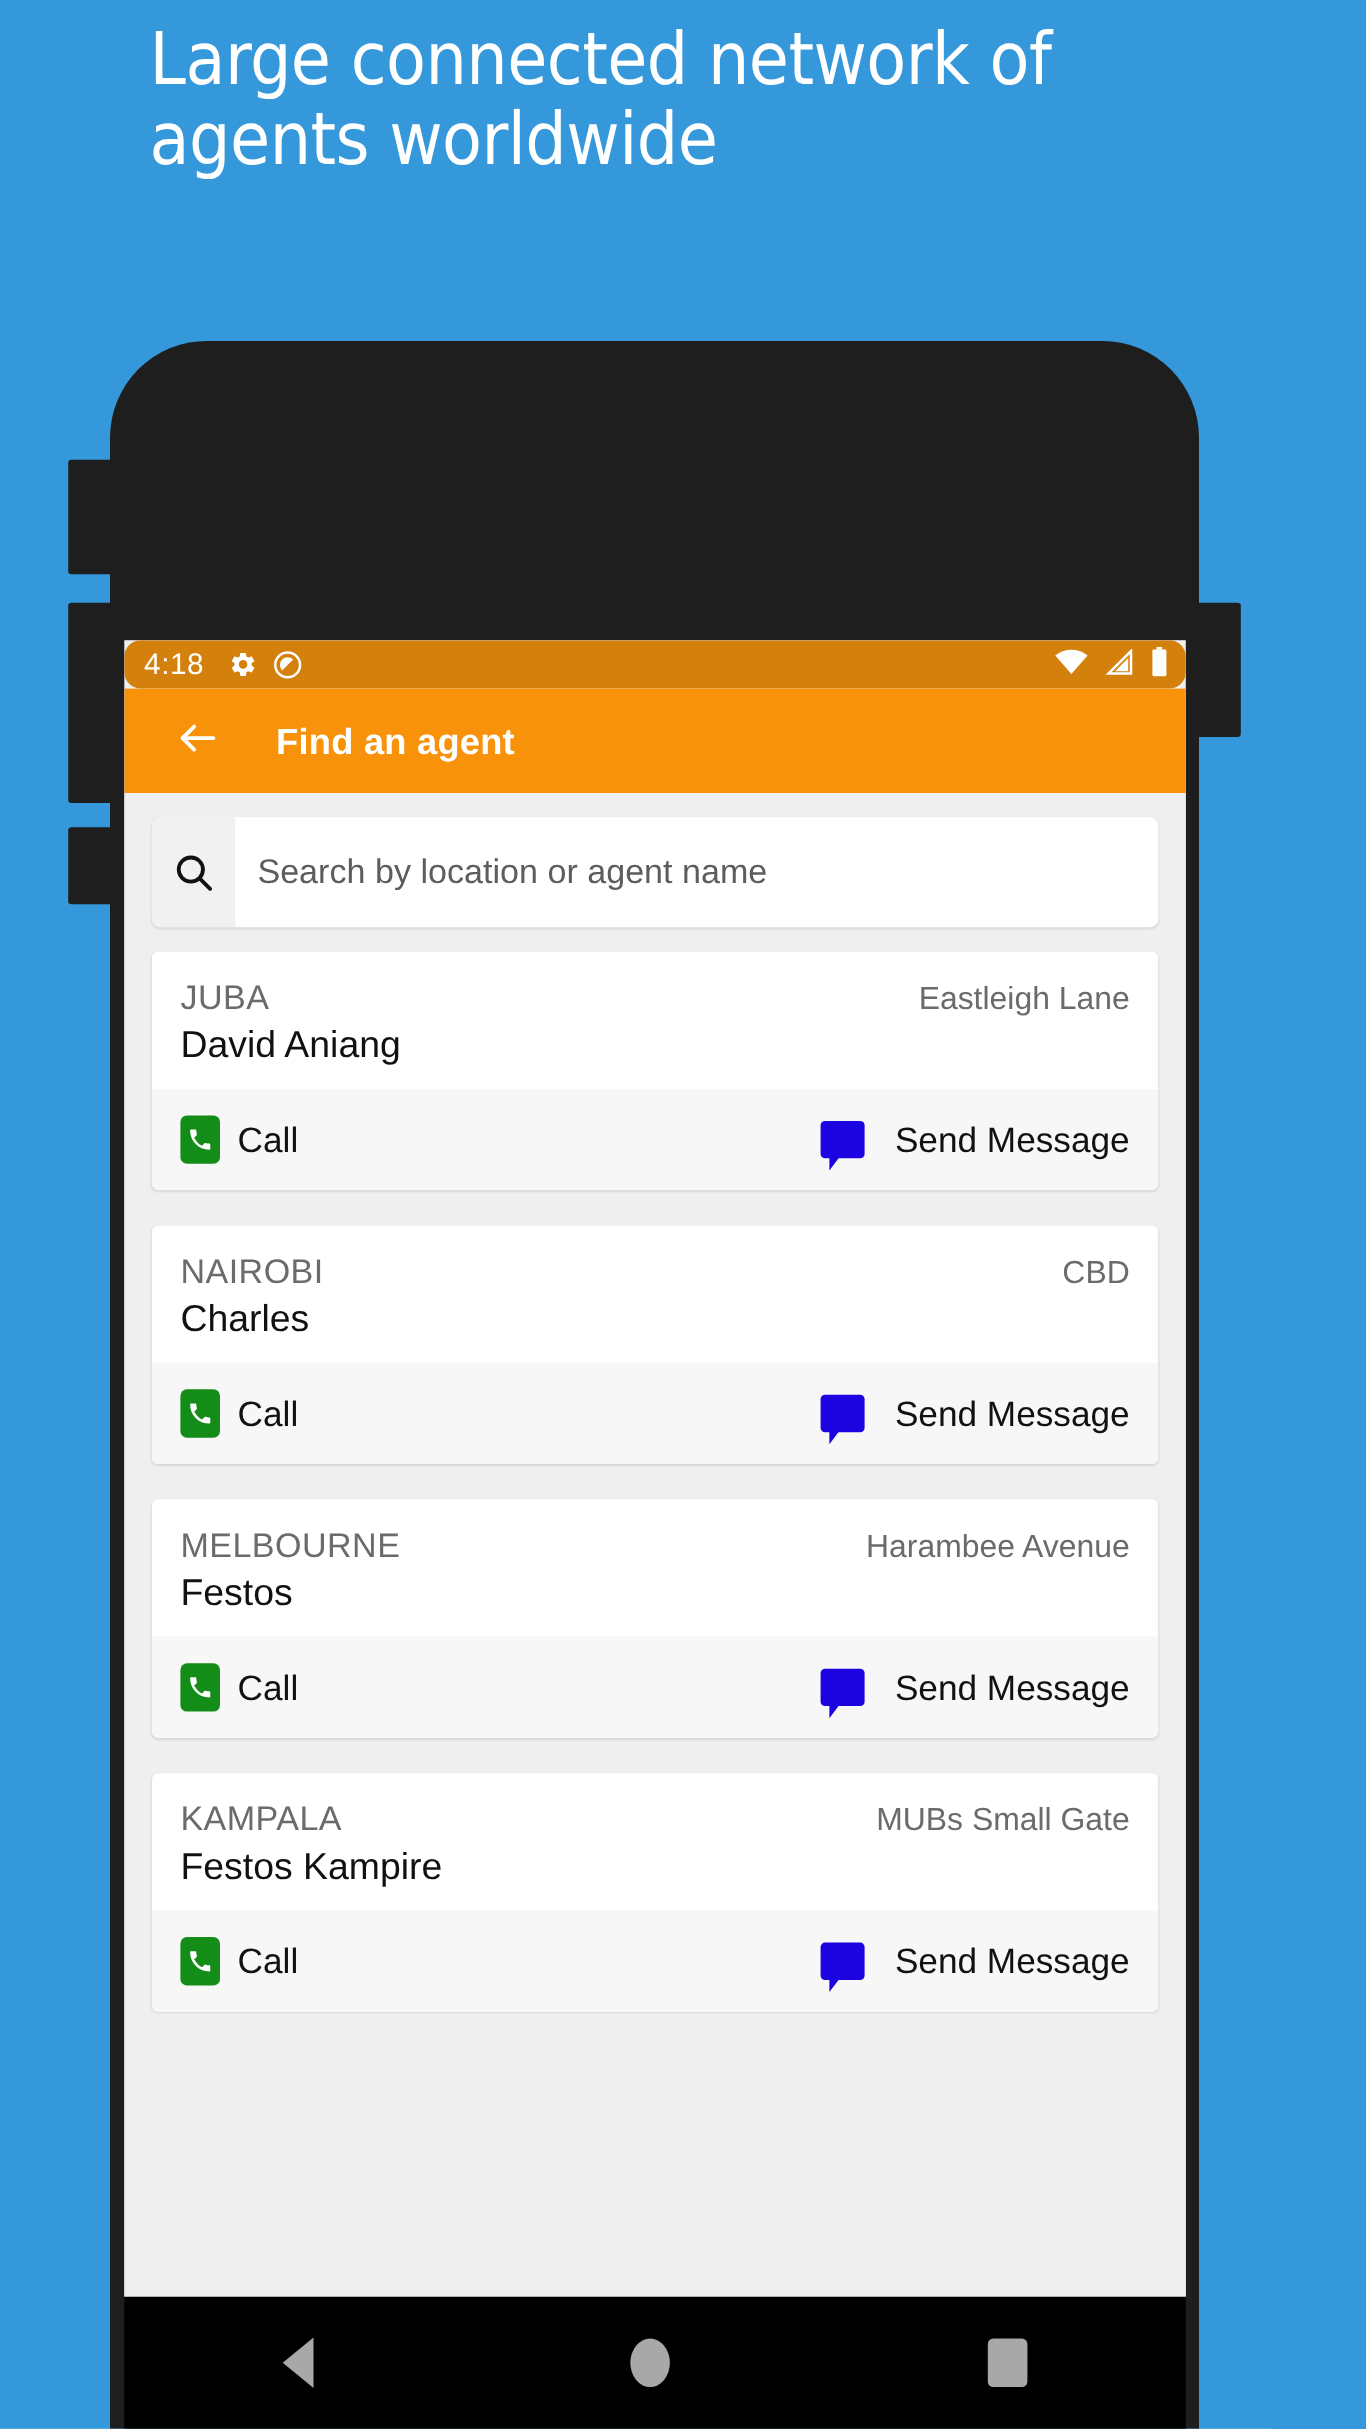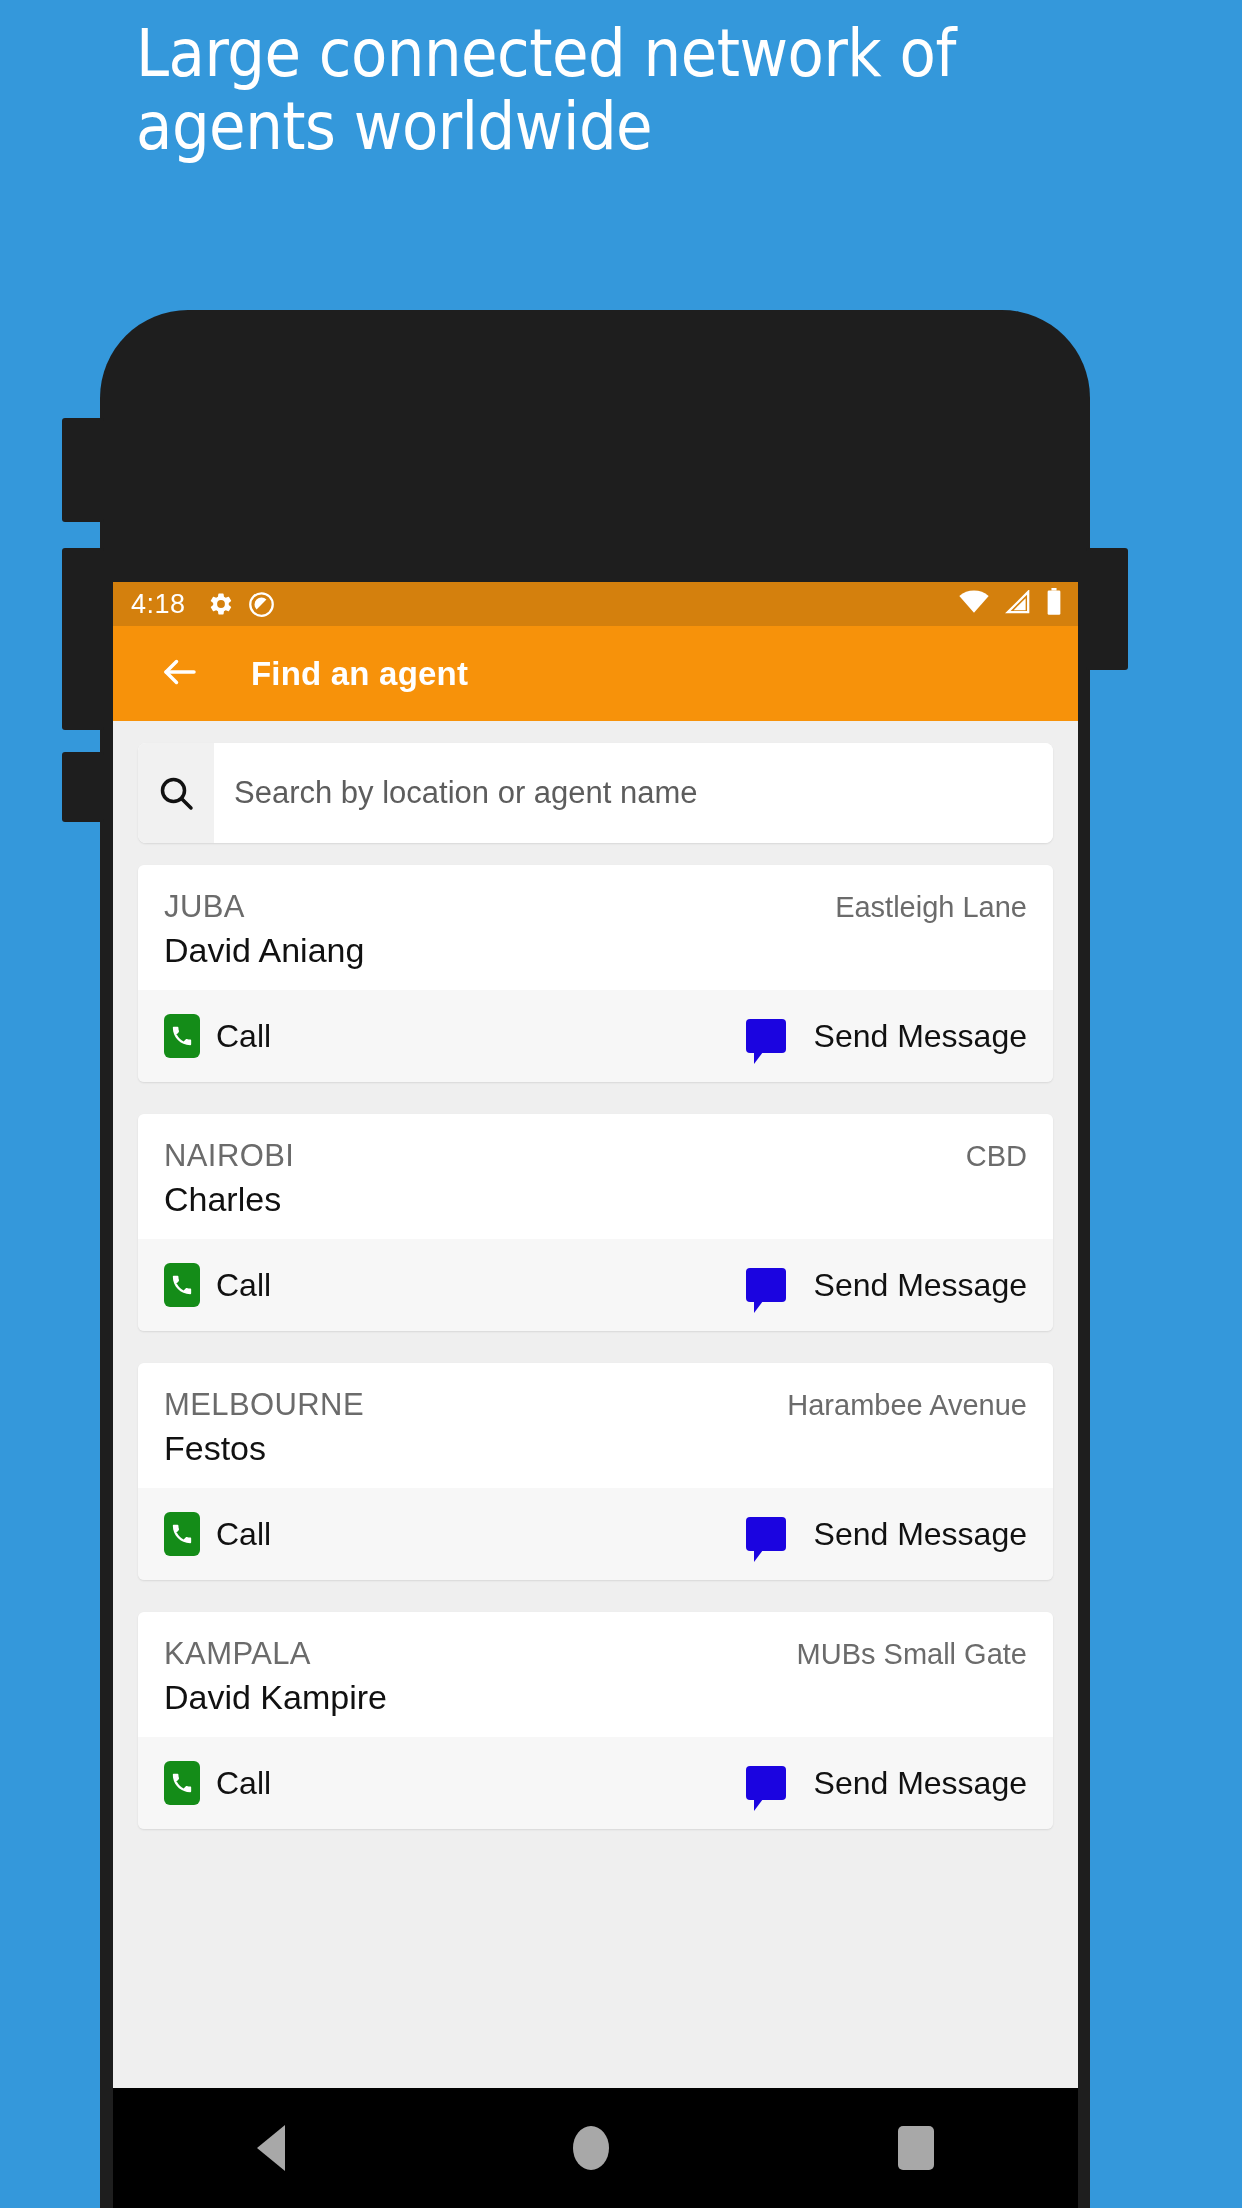--- a/index.html
+++ b/index.html
@@ -51,20 +51,21 @@
     background:#efefef;
     overflow:hidden;
   }
   
   .statusbar{
     height:44px;
     background:#d4800d;
     display:flex;align-items:center;
     padding:0 16px 0 18px;
     color:#ffffff;
+    border-radius:15px;
   }
   .status-time{
     font-size:27px;
     font-weight:400;
     letter-spacing:0.5px;
     margin-right:22px;
   }
   .status-icon{display:inline-flex;align-items:center;justify-content:center;margin-right:14px;}
   .status-right{margin-left:auto;display:flex;align-items:center;gap:14px;}
 
@@ -321,21 +322,21 @@
           </div>
         </div>
       </div>
 
       <div class="card">
         <div class="card-top">
           <div class="card-row1">
             <span class="card-city">KAMPALA</span>
             <span class="card-branch">MUBs Small Gate</span>
           </div>
-          <div class="card-name">David Kampire</div>
+          <div class="card-name">Festos Kampire</div>
         </div>
         <div class="card-actions">
           <div class="action">
             <span class="icon-call">
               <svg width="22" height="22" viewBox="0 0 24 24" fill="#ffffff">
                   <path d="M6.6 10.8c1.6 3.1 4.1 5.6 7.2 7.2l2.4-2.4c.3-.3.8-.4 1.2-.3 1.1.4 2.3.6 3.6.6.6 0 1 .5 1 1V21c0 .6-.4 1-1 1C10.4 22 2 13.6 2 3c0-.6.5-1 1-1h4.1c.6 0 1 .4 1 1 0 1.2.2 2.4.6 3.6.1.4 0 .9-.3 1.2l-2.8 3z"></path>
                 </svg>
             </span>
             <span class="action-label">Call</span>
           </div>

